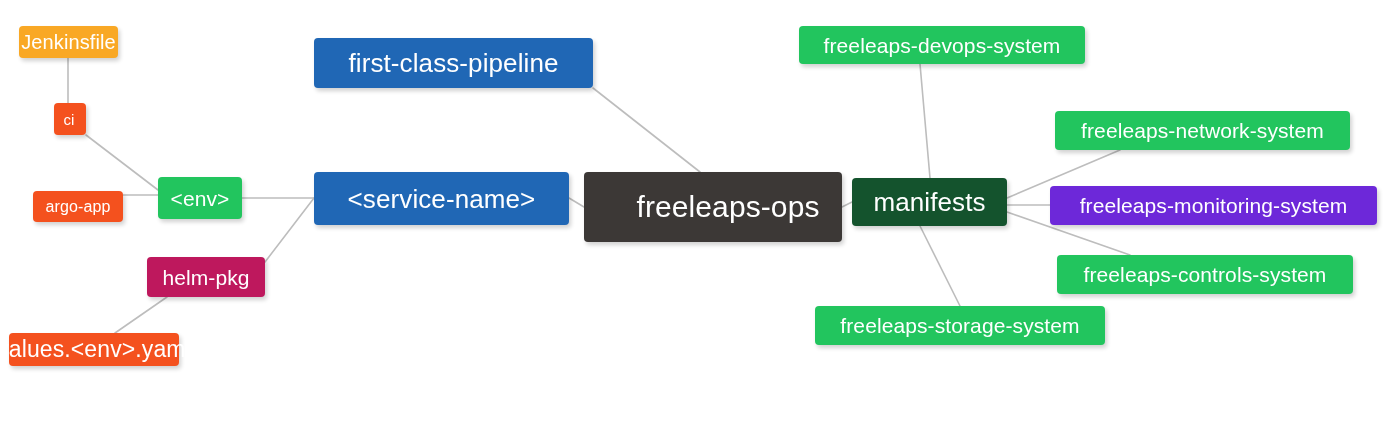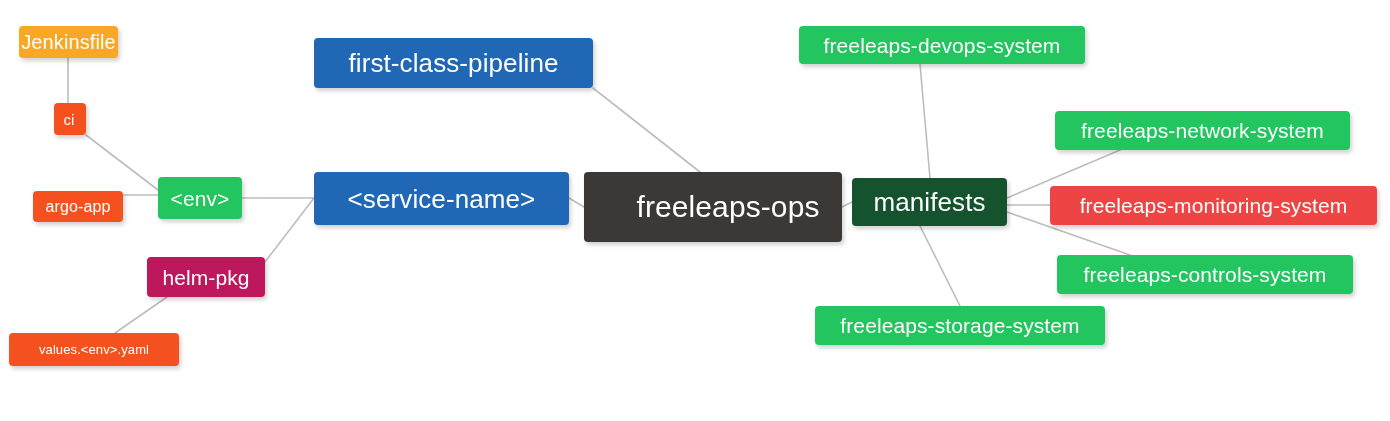--- a/index.html
+++ b/index.html
@@ -89,30 +89,30 @@
       </div>
       <div class="node" style="left: 54px; top: 103px; width: 32px; height: 32px; background: rgb(244, 81, 30); font-size: 15px; padding-left: 8px;">
         <span class="node-label">ci</span>
       </div>
       <div class="node" style="left: 19px; top: 26px; width: 99px; height: 32px; background: rgb(249, 168, 37); font-size: 20px;">
         <span class="node-label">Jenkinsfile</span>
       </div>
       <div class="node" style="left: 33px; top: 179px; width: 90px; height: 31px; background: rgb(244, 81, 30); font-size: 16px; margin-top: 12px;">
         <span class="node-label">argo-app</span>
       </div>
-      <div class="node" style="left: 9px; top: 333px; width: 170px; height: 33px; background: rgb(244, 81, 30); font-size: 13px;">
+      <div class="node" style="left: 9px; top: 333px; width: 170px; height: 33px; background: rgb(244, 81, 30); font-size: 23px;">
         <span class="node-label">values.&lt;env&gt;.yaml</span>
       </div>
       <div class="node" style="left: 799px; top: 26px; width: 286px; height: 38px; background: rgb(34, 197, 94); font-size: 21px;">
         <span class="node-label">freeleaps-devops-system</span>
       </div>
       <div class="node" style="left: 1055px; top: 111px; width: 295px; height: 39px; background: rgb(34, 197, 94); font-size: 21px;">
         <span class="node-label">freeleaps-network-system</span>
       </div>
-      <div class="node" style="left: 1050px; top: 186px; width: 327px; height: 39px; background: #ef4444; font-size: 21px;">
+      <div class="node" style="left: 1050px; top: 186px; width: 327px; height: 39px; background: #6d28d9; font-size: 21px;">
         <span class="node-label">freeleaps-monitoring-system</span>
       </div>
       <div class="node" style="left: 1057px; top: 255px; width: 296px; height: 39px; background: rgb(34, 197, 94); font-size: 21px;">
         <span class="node-label">freeleaps-controls-system</span>
       </div>
       <div class="node" style="left: 815px; top: 306px; width: 290px; height: 39px; background: rgb(34, 197, 94); font-size: 21px;">
         <span class="node-label">freeleaps-storage-system</span>
       </div>
     </div>
 </div>

